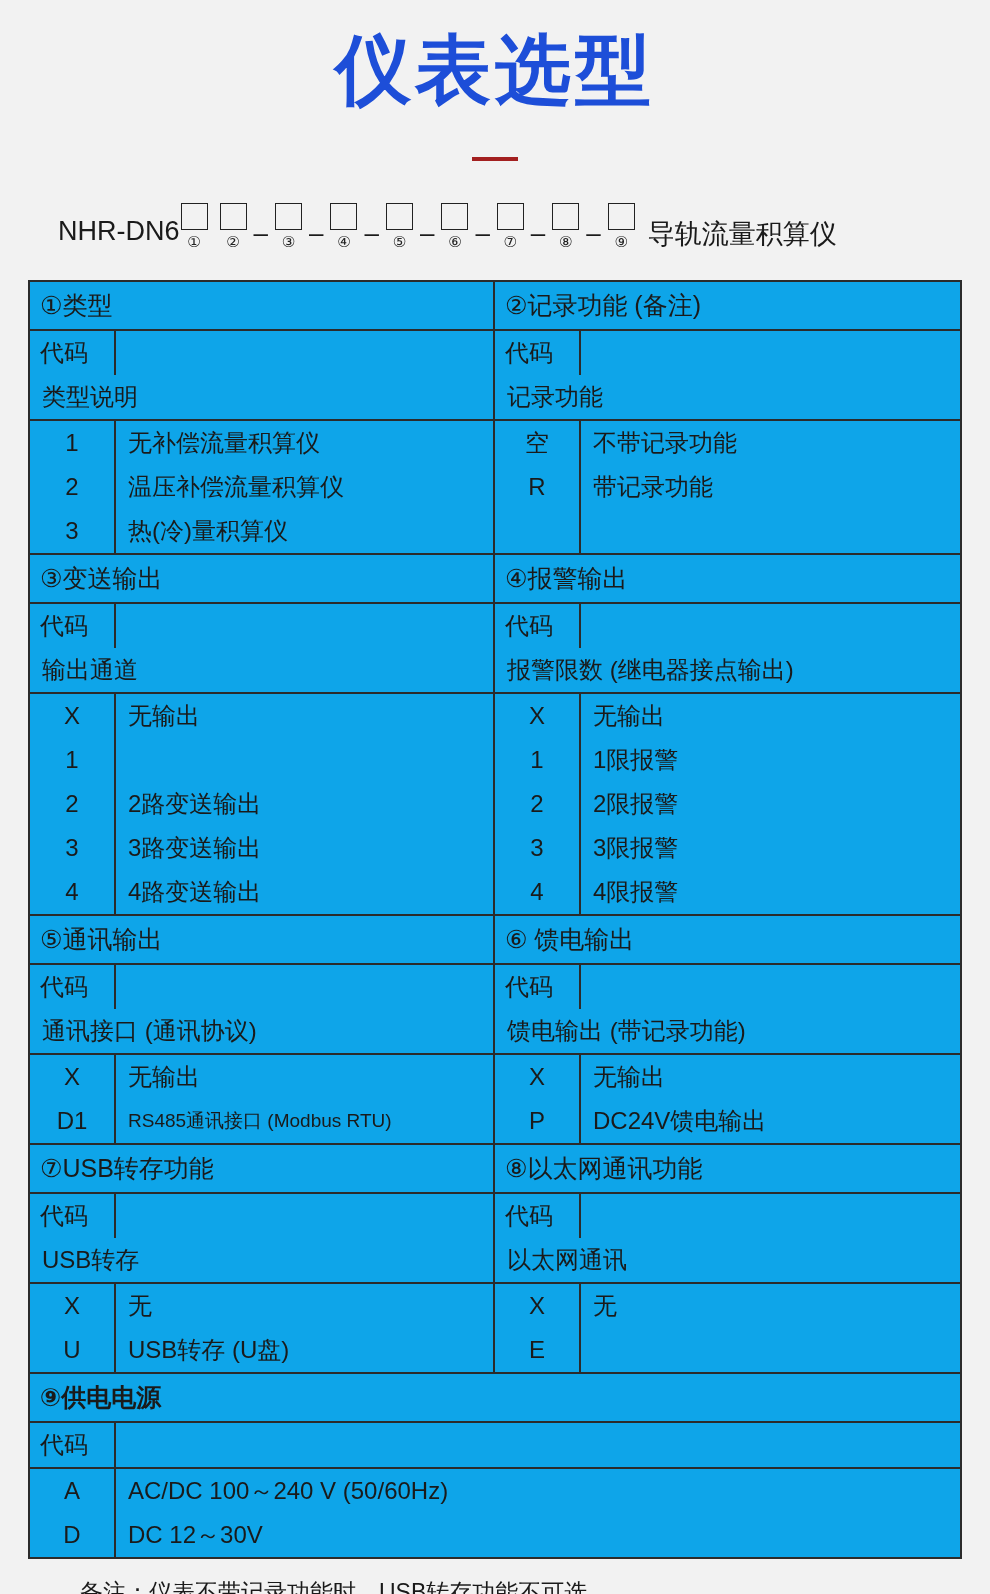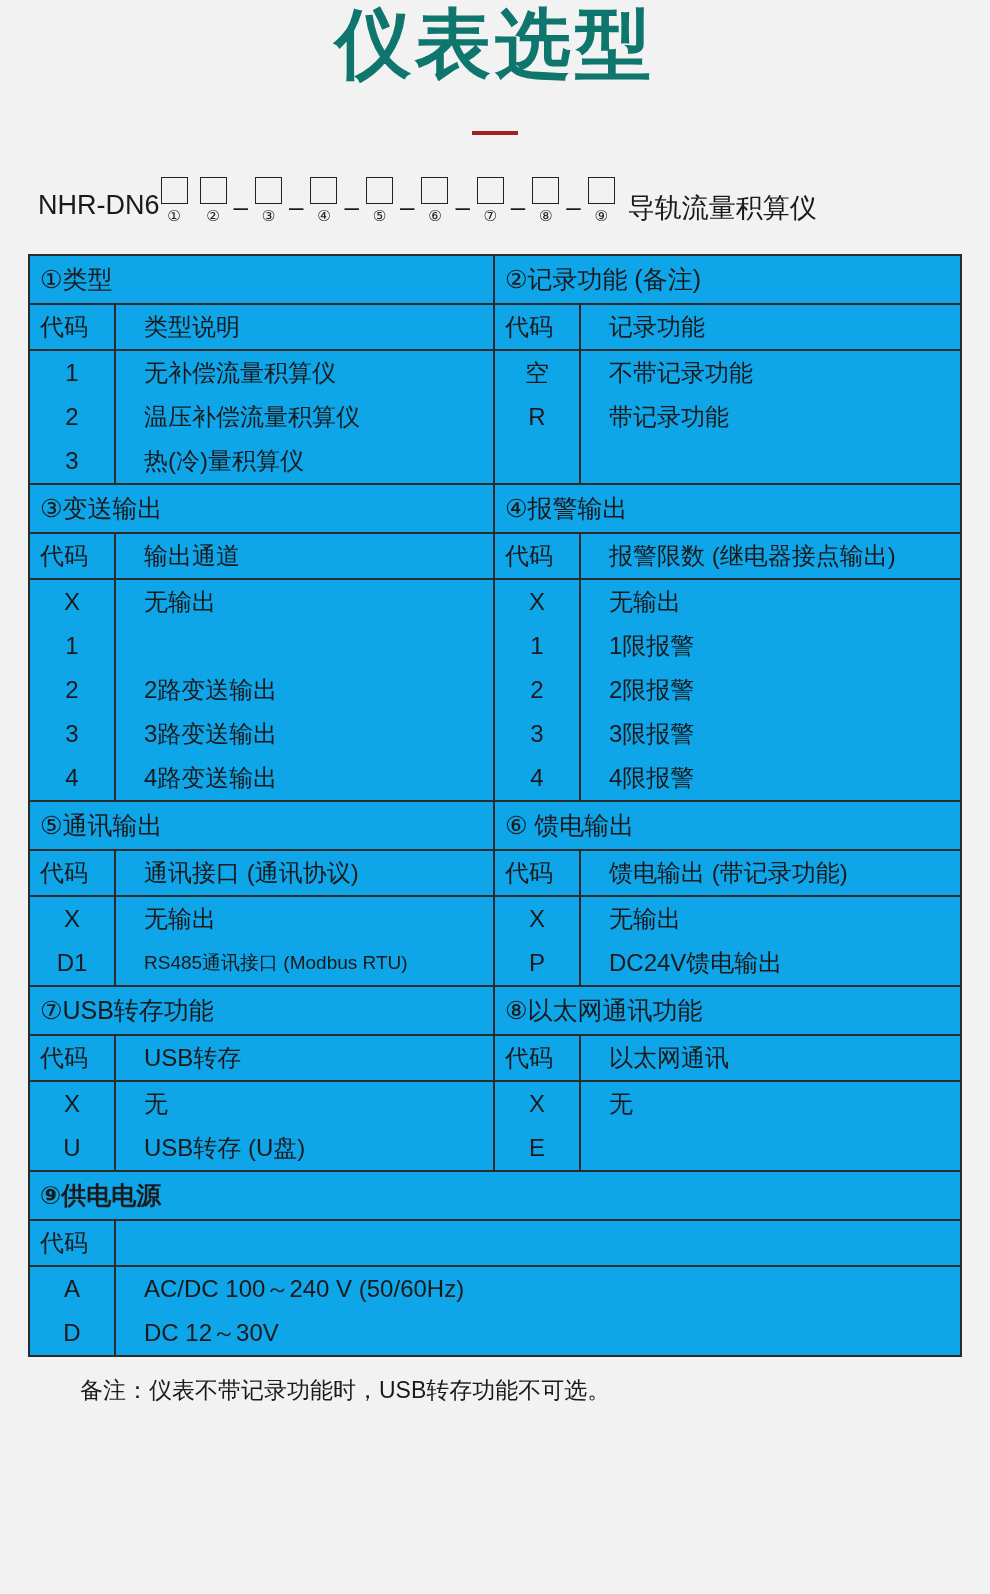--- a/index.html
+++ b/index.html
@@ -18,22 +18,23 @@
     width: 990px;
     min-height: 1594px;
     box-sizing: border-box;
     padding: 0 28px;
   }
   .title {
     text-align: center;
     font-size: 76px;
     font-weight: bold;
     letter-spacing: 4px;
+    padding-top: 26px;
     line-height: 1.15;
-    color: #0f766e;
+    color: #1d4ed8;
   }
   .title-rule {
     width: 46px;
     height: 4px;
     background: #a32020;
     margin: 44px auto 0 auto;
   }
 
   
   .code-line-wrap {
@@ -43,20 +44,21 @@
   .code-line {
     display: flex;
     align-items: flex-end;
     font-size: 27px;
     white-space: nowrap;
   }
   .code-prefix {
     font-size: 27px;
     line-height: 34px;
     padding-bottom: 2px;
+    margin-left: 20px;
   }
   .slot-group {
     display: flex;
     flex-direction: column;
     align-items: center;
     margin: 0 1px;
   }
   .slot {
     width: 25px;
     height: 25px;
@@ -109,36 +111,37 @@
     border-bottom: 2px solid #2b2b2b;
     line-height: 30px;
     white-space: nowrap;
   }
   .hdr-row, .data-row {
     display: flex;
     align-items: stretch;
   }
   .hdr-row {
     border-bottom: 2px solid #2b2b2b;
+    flex-direction: column;
   }
   .cell-code {
     width: 86px;
     min-width: 86px;
     box-sizing: border-box;
     border-right: 2px solid #2b2b2b;
     text-align: center;
     font-size: 24px;
     padding: 7px 2px 8px 2px;
     line-height: 29px;
   }
   .cell-desc {
     flex: 1;
     box-sizing: border-box;
     font-size: 24px;
-    padding: 7px 10px 8px 28px;
+    padding: 7px 10px 8px 12px;
     line-height: 29px;
     white-space: nowrap;
     overflow: hidden;
   }
   .hdr-row .cell-code, .hdr-row .cell-desc {
     font-size: 24px;
   }
   .hdr-row .cell-code { text-align: left; padding-left: 10px; }
   .small {
     font-size: 19px;

